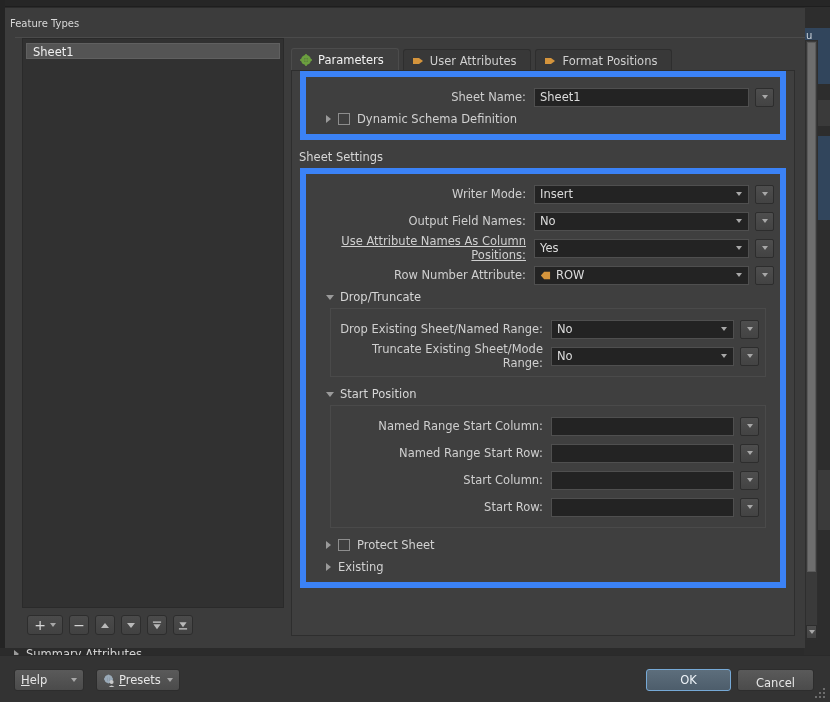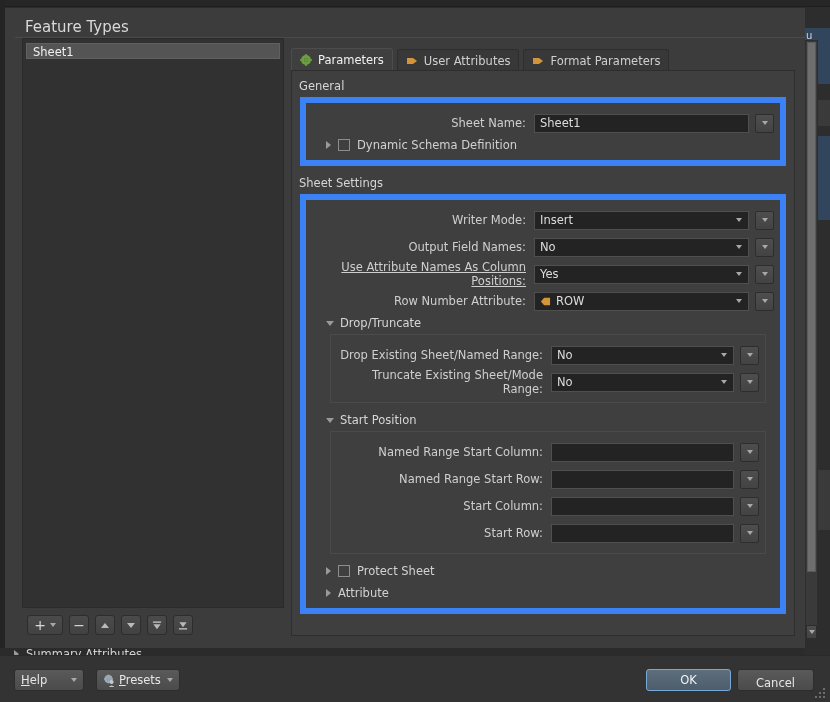--- a/index.html
+++ b/index.html
@@ -48,22 +48,22 @@
   }
 
   
   .dialog {
     position: absolute; left: 5px; top: 8px;
     width: 800px; height: 640px;
     background: #3c3c3c;
   }
 
   .section-title {
-    position: absolute; left: 20px; top: 10px;
-    font-size: 15px; color: #d8d8d8; text-align: center;
+    position: absolute; left: 5px; top: 10px;
+    font-size: 10px; color: #d8d8d8; text-align: center;
   }
   .title-rule {
     position: absolute; left: 10px; top: 29px; width: 790px; height: 1px;
     background: #4b4b4b;
   }
 
   
   .ft-list {
     position: absolute; left: 17px; top: 30px;
     width: 262px; height: 570px;
@@ -97,21 +97,21 @@
   .tri-u { border-left: 4px solid transparent; border-right: 4px solid transparent; border-bottom: 5px solid #b9b9b9; }
   .tri-small-d { border-left: 3px solid transparent; border-right: 3px solid transparent; border-top: 4px solid #a8a8a8; }
 
   
   .tabs {
     position: absolute; left: 286px; top: 40px;
     display: flex; align-items: flex-end; gap: 4px;
   }
   .tab {
     height: 22px; display: flex; align-items: center; gap: 6px;
-    padding: 0 8px 0 8px;
+    padding: 0 14px 0 8px;
     font-size: 11.5px; color: #cfcfcf;
     background: #383838;
     border: 1px solid #2e2e2e;
     border-bottom: none;
     border-radius: 3px 3px 0 0;
   }
   .tab.active {
     background: #3f3f3f;
     color: #f2f2f2;
     border-color: #4c4c4c;
@@ -287,27 +287,26 @@
       <div class="tab">
         <svg width="12" height="12" viewBox="0 0 12 12">
           <polygon points="1,3 7,3 11,6 7,9 1,9" fill="#d4943c"></polygon>
         </svg>
         <span>User Attributes</span>
       </div>
       <div class="tab">
         <svg width="12" height="12" viewBox="0 0 12 12">
           <polygon points="1,3 7,3 11,6 7,9 1,9" fill="#d4943c"></polygon>
         </svg>
-        <span>Format Parameters</span>
+        <span>Format Positions</span>
       </div>
     </div>
 
     <div class="pane">
 
-      <div class="grp-label">General</div>
       <div class="grp-box">
         <div class="row">
           <div class="lbl" style="width:222px;">Sheet Name:</div>
           <div class="field">
             <span class="val">Sheet1</span>
           </div>
           <div class="spacer-btn">
             <span class="tri tri-small-d"></span>
           </div>
         </div>
@@ -439,21 +438,21 @@
         </div>
 
         <div class="chk-row" style="margin-top:4px;">
           <span class="caret-r"></span>
           <span class="chk"></span>
           <span>Protect Sheet</span>
         </div>
 
         <div class="chk-row" style="margin-top:8px;">
           <span class="caret-r"></span>
-          <span>Attribute</span>
+          <span>Existing</span>
         </div>
 
       </div>
     </div>
 
     <div class="pane-sb">
       <div class="thumb"></div>
       <div class="arrow-btn">
         <span class="tri tri-small-d"></span>
       </div>

